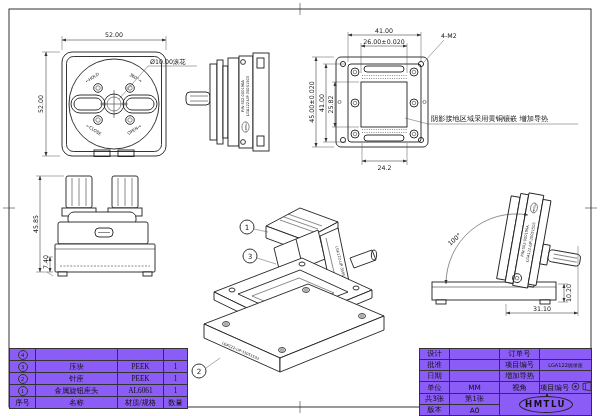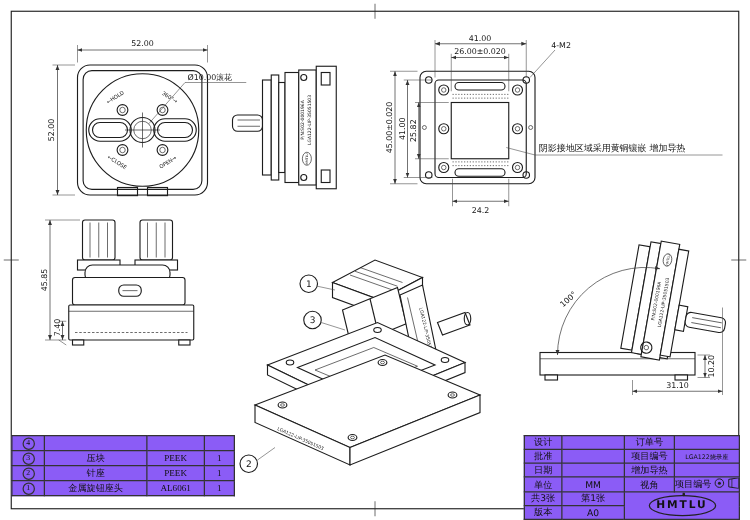--- a/index.html
+++ b/index.html
@@ -349,20 +349,26 @@
     <td>针座</td>
     <td>PEEK</td>
     <td>1</td>
   </tr>
   <tr>
     <td><span class="circ">1</span></td>
     <td>金属旋钮座头</td>
     <td>AL6061</td>
     <td>1</td>
   </tr>
+  <tr>
+    <td>序号</td>
+    <td>名称</td>
+    <td>材质/规格</td>
+    <td>数量</td>
+  </tr>
 </tbody>
   </table>
 
 
 <table class="tb" style="left:419px;top:348px;width:172px;">
   <colgroup>
       <col style="width:30px">
       <col style="width:50px">
       <col style="width:40px">
       <col style="width:52px">

